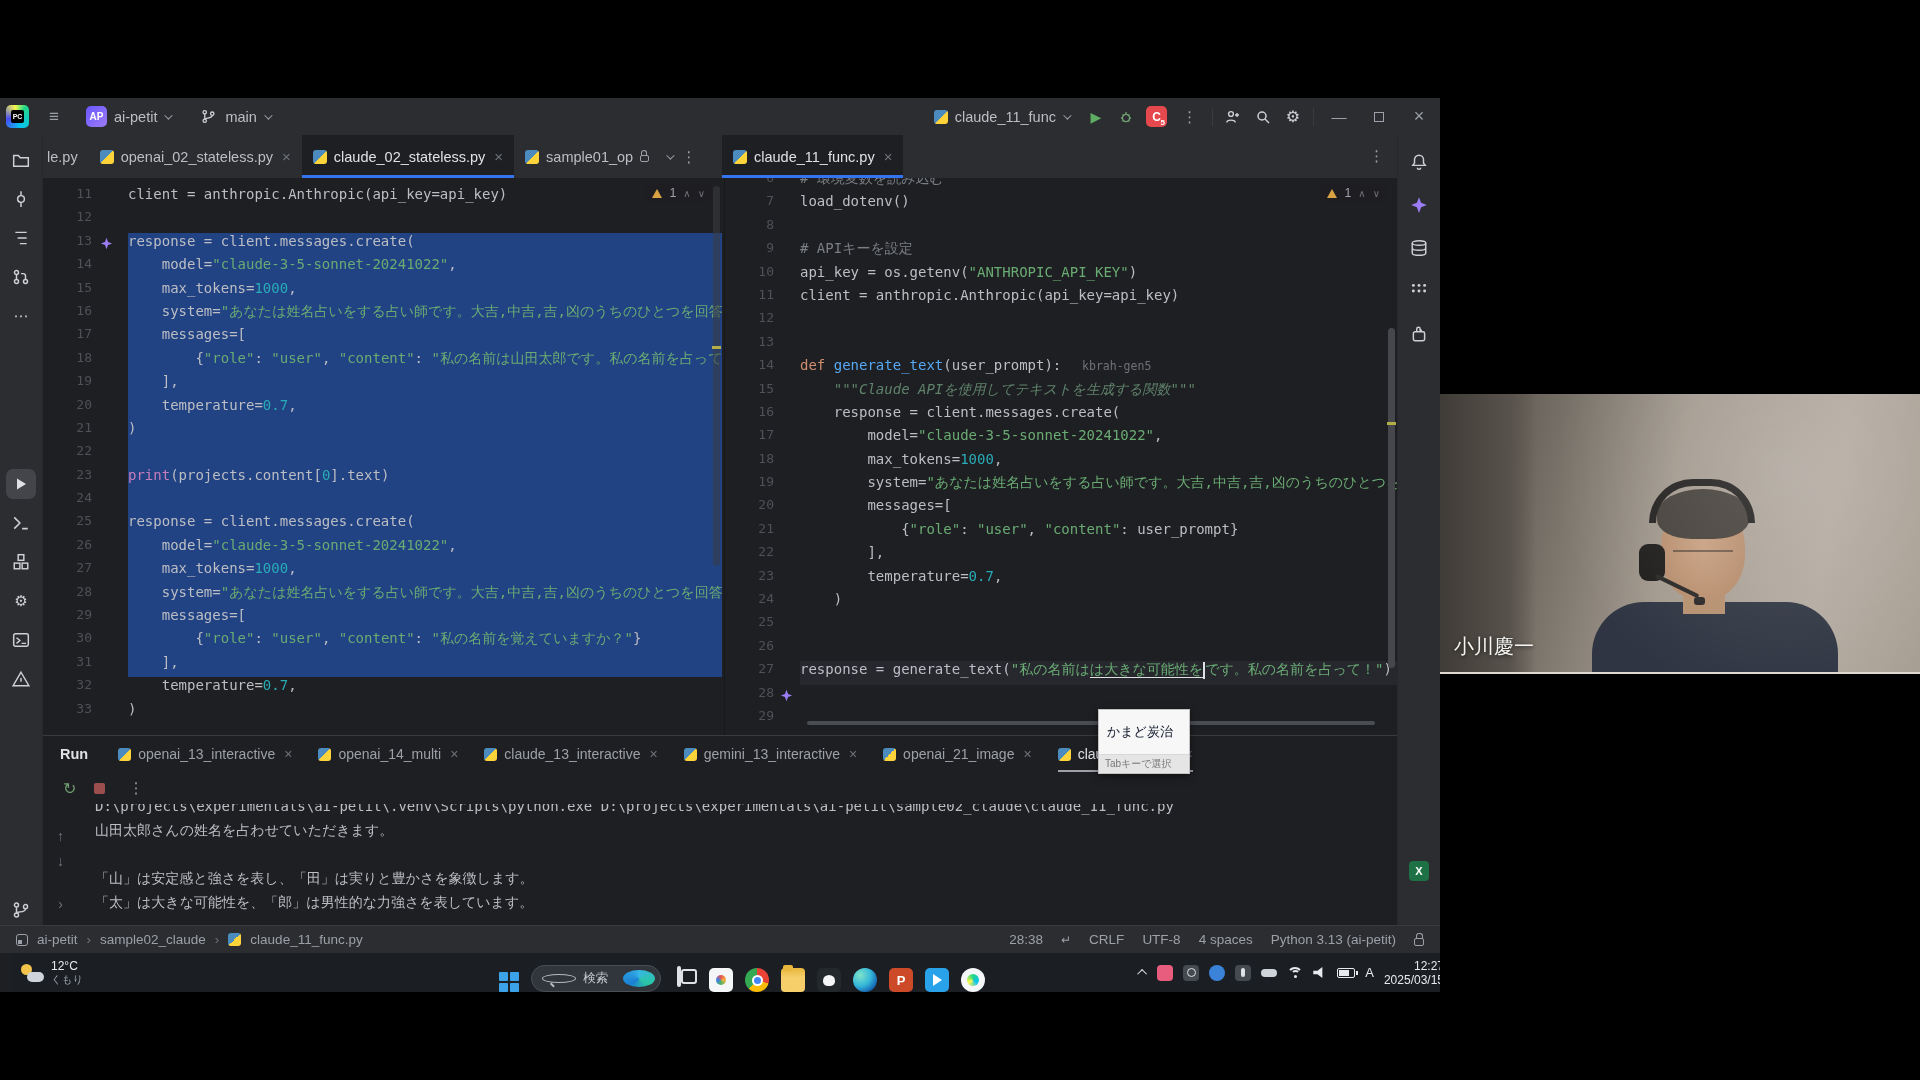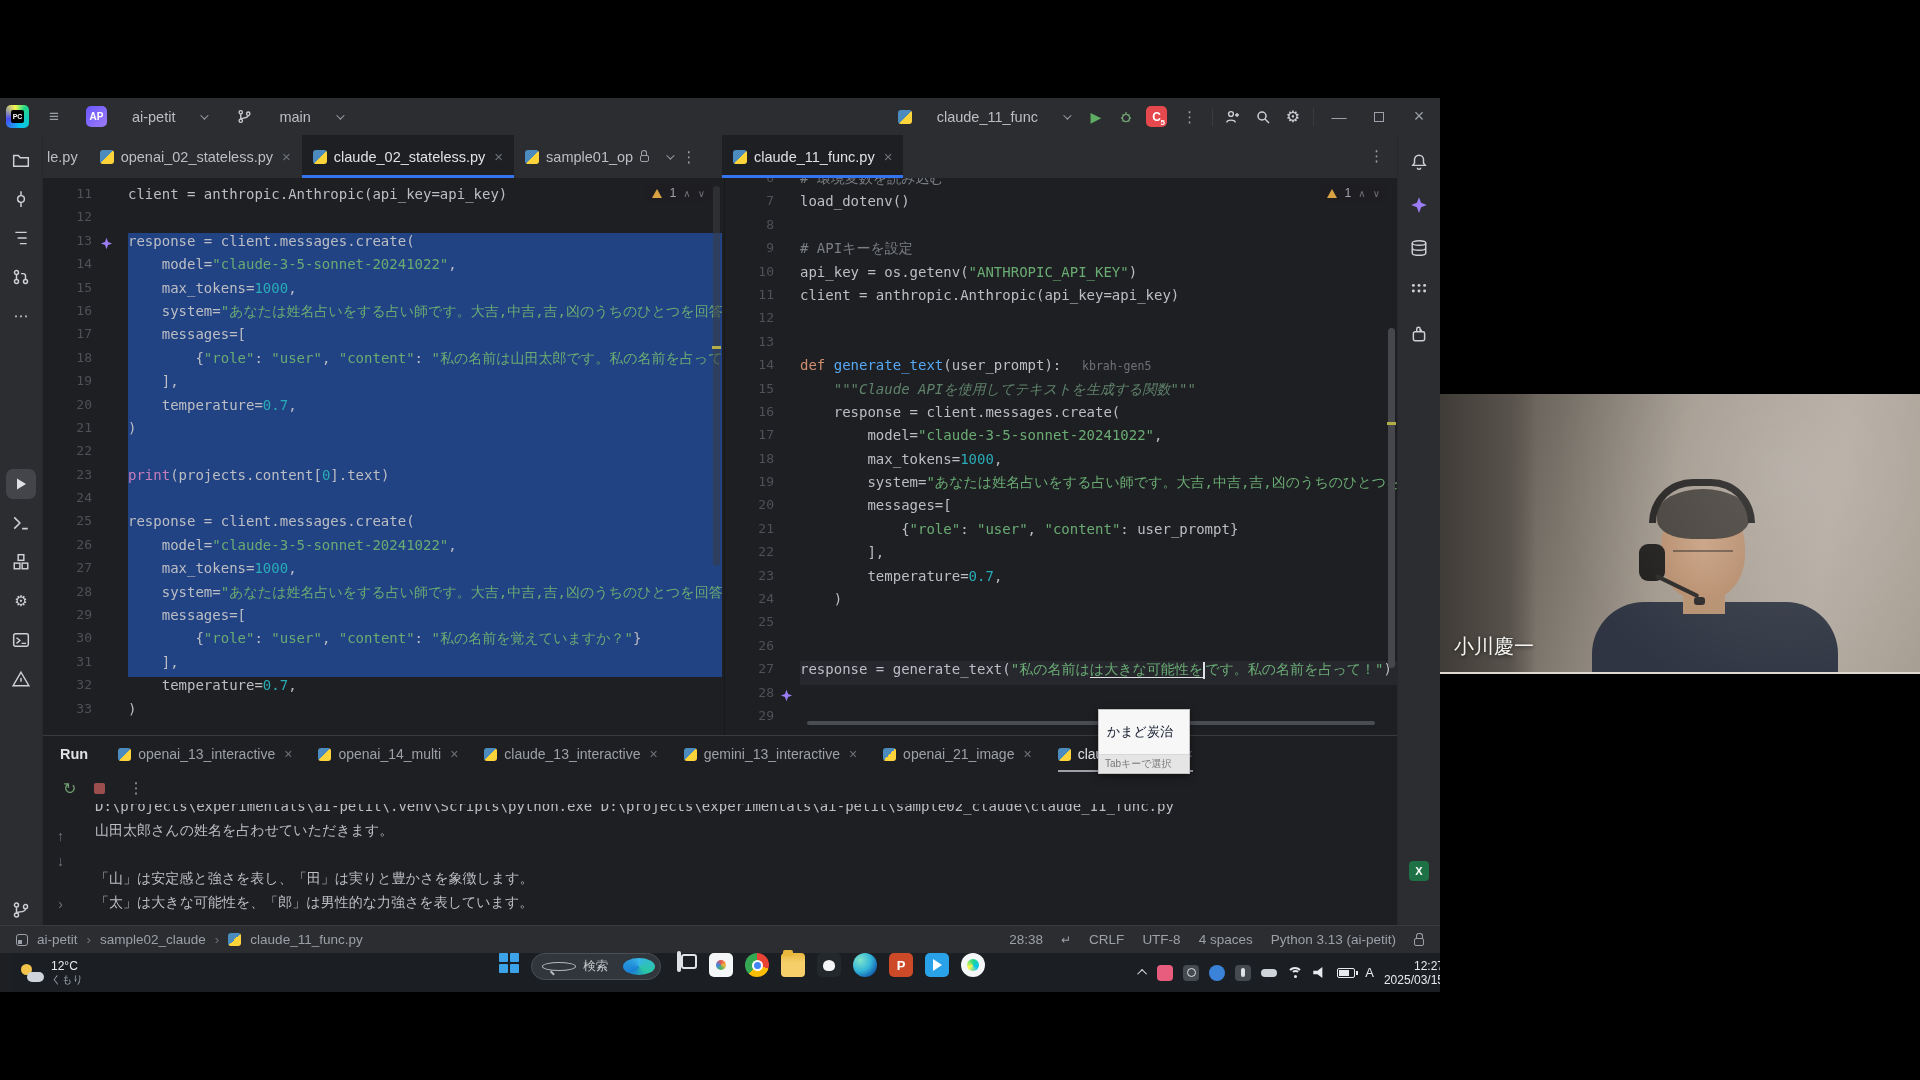--- a/index.html
+++ b/index.html
@@ -10,21 +10,21 @@
   html,body{width:1920px;height:1080px;overflow:hidden;background:#000}
   body{font-family:"Liberation Sans",sans-serif;position:relative}
   
   #desktop{position:absolute;left:0;top:98px;width:1440px;height:894px;background:var(--bg0);overflow:hidden}
   
   #titlebar{position:absolute;left:0;top:0;width:1440px;height:37px;background:var(--bg1);display:flex;align-items:center;justify-content:space-between;padding:0 6px;color:var(--tx);font-size:14.5px}
   .tb-group{display:flex;align-items:center;gap:14px}
   .pc-logo{width:23px;height:23px;border-radius:5px;background:conic-gradient(from 40deg,#21d789,#07c3f2 35%,#494cf5 60%,#fcf84a 85%,#21d789);display:flex;align-items:center;justify-content:center}
   .pc-logo i{width:13px;height:13px;background:#000;border-radius:2px;color:#fff;font:700 7px "Liberation Sans",sans-serif;font-style:normal;display:flex;align-items:center;justify-content:center}
   .hamb{font-size:17px;color:var(--dim);padding:2px 6px}
-  .chip{display:flex;align-items:center;gap:25px;padding:3px 7px;border-radius:6px}
+  .chip{display:flex;align-items:center;gap:7px;padding:3px 7px;border-radius:6px}
   .ap-badge{width:21px;height:21px;border-radius:5px;background:linear-gradient(135deg,#6b57ff,#9c7cf4);color:#fff;font:700 10px "Liberation Sans",sans-serif;display:flex;align-items:center;justify-content:center}
   .chv{width:6px;height:6px;border-right:1.6px solid var(--dim);border-bottom:1.6px solid var(--dim);transform:rotate(45deg) translateY(-2px)}
   .si{width:20px;height:20px;display:inline-flex;align-items:center;justify-content:center;color:#ced0d6}
   .play{color:#5fad65;font-size:14px}
   .c5{position:relative;width:21px;height:21px;background:#e5484d;border-radius:5px;color:#fff;font:700 12px "Liberation Sans",sans-serif;display:flex;align-items:center;justify-content:center}
   .c5 b{position:absolute;right:2px;bottom:0px;font-size:8px;font-weight:700}
   .kebab{color:var(--dim);font-size:15px;padding:0 5px}
   .winbtn{width:30px;height:28px;display:flex;align-items:center;justify-content:center;color:var(--dim);font-size:15px}
   .maxi{width:10px;height:10px;border:1.5px solid var(--dim)}
   .tb-sep{width:1px;height:18px;background:var(--bg2)}
@@ -111,21 +111,21 @@
   .lock-ic{width:10px;height:8px;border:1.5px solid var(--dim);border-radius:2px;position:relative;margin-top:5px}
   .lock-ic::before{content:'';position:absolute;width:5px;height:5px;border:1.5px solid var(--dim);border-bottom:none;border-radius:3px 3px 0 0;top:-6px;left:0.6px}
   
   #taskbar{position:absolute;left:12px;top:855px;width:1440px;height:39px;background:#1b1f24;display:flex;align-items:center}
   #weather{display:flex;align-items:center;gap:7px;margin-left:8px}
   .wthr-ic{position:relative;width:24px;height:20px}
   .wthr-ic .sun{position:absolute;left:1px;top:1px;width:11px;height:11px;border-radius:50%;background:#f3c44c}
   .wthr-ic .cld{position:absolute;right:0;bottom:1px;width:17px;height:10px;border-radius:6px;background:#cfd4da}
   #weather .t1{font-size:12px;color:#e8eaed;line-height:13px}
   #weather .t2{font-size:10.5px;color:#9aa0a6;line-height:12px}
-  #tb-center{position:absolute;left:487px;display:flex;align-items:flex-start;gap:12px;height:39px}
+  #tb-center{position:absolute;left:487px;display:flex;align-items:flex-end;gap:12px;height:39px}
   .win-logo{width:20px;height:20px;display:grid;grid-template-columns:1fr 1fr;grid-template-rows:1fr 1fr;gap:2px}
   .win-logo i{background:#3ca3e8;border-radius:1px}
   #searchbox{width:130px;height:27px;border-radius:14px;background:#31363c;border:1px solid #4a4f55;display:flex;align-items:center;gap:7px;padding:0 5px 0 10px}
   .mag{width:9px;height:9px;border:1.6px solid #b6babe;border-radius:50%;position:relative;flex:none}
   .mag::after{content:'';position:absolute;width:5px;height:1.6px;background:#b6babe;transform:rotate(45deg);left:7px;top:9px}
   #searchbox span{font-size:12.5px;color:#c7cacd;flex:1}
   .bing{width:17px;height:17px;border-radius:50%;background:conic-gradient(#37b5e8,#2bc6a5,#1a7fd4,#37b5e8);flex:none}
   .tbi{width:24px;height:24px;border-radius:5px;flex:none;position:relative}
   .tv{border:2px solid #dfe3e8;width:16px;height:13px;border-radius:3px;margin:4px}
   .tv::after{content:'';position:absolute;left:8px;top:1px;width:12px;height:11px;background:#1b1f24;border:2px solid #dfe3e8;border-radius:3px}

